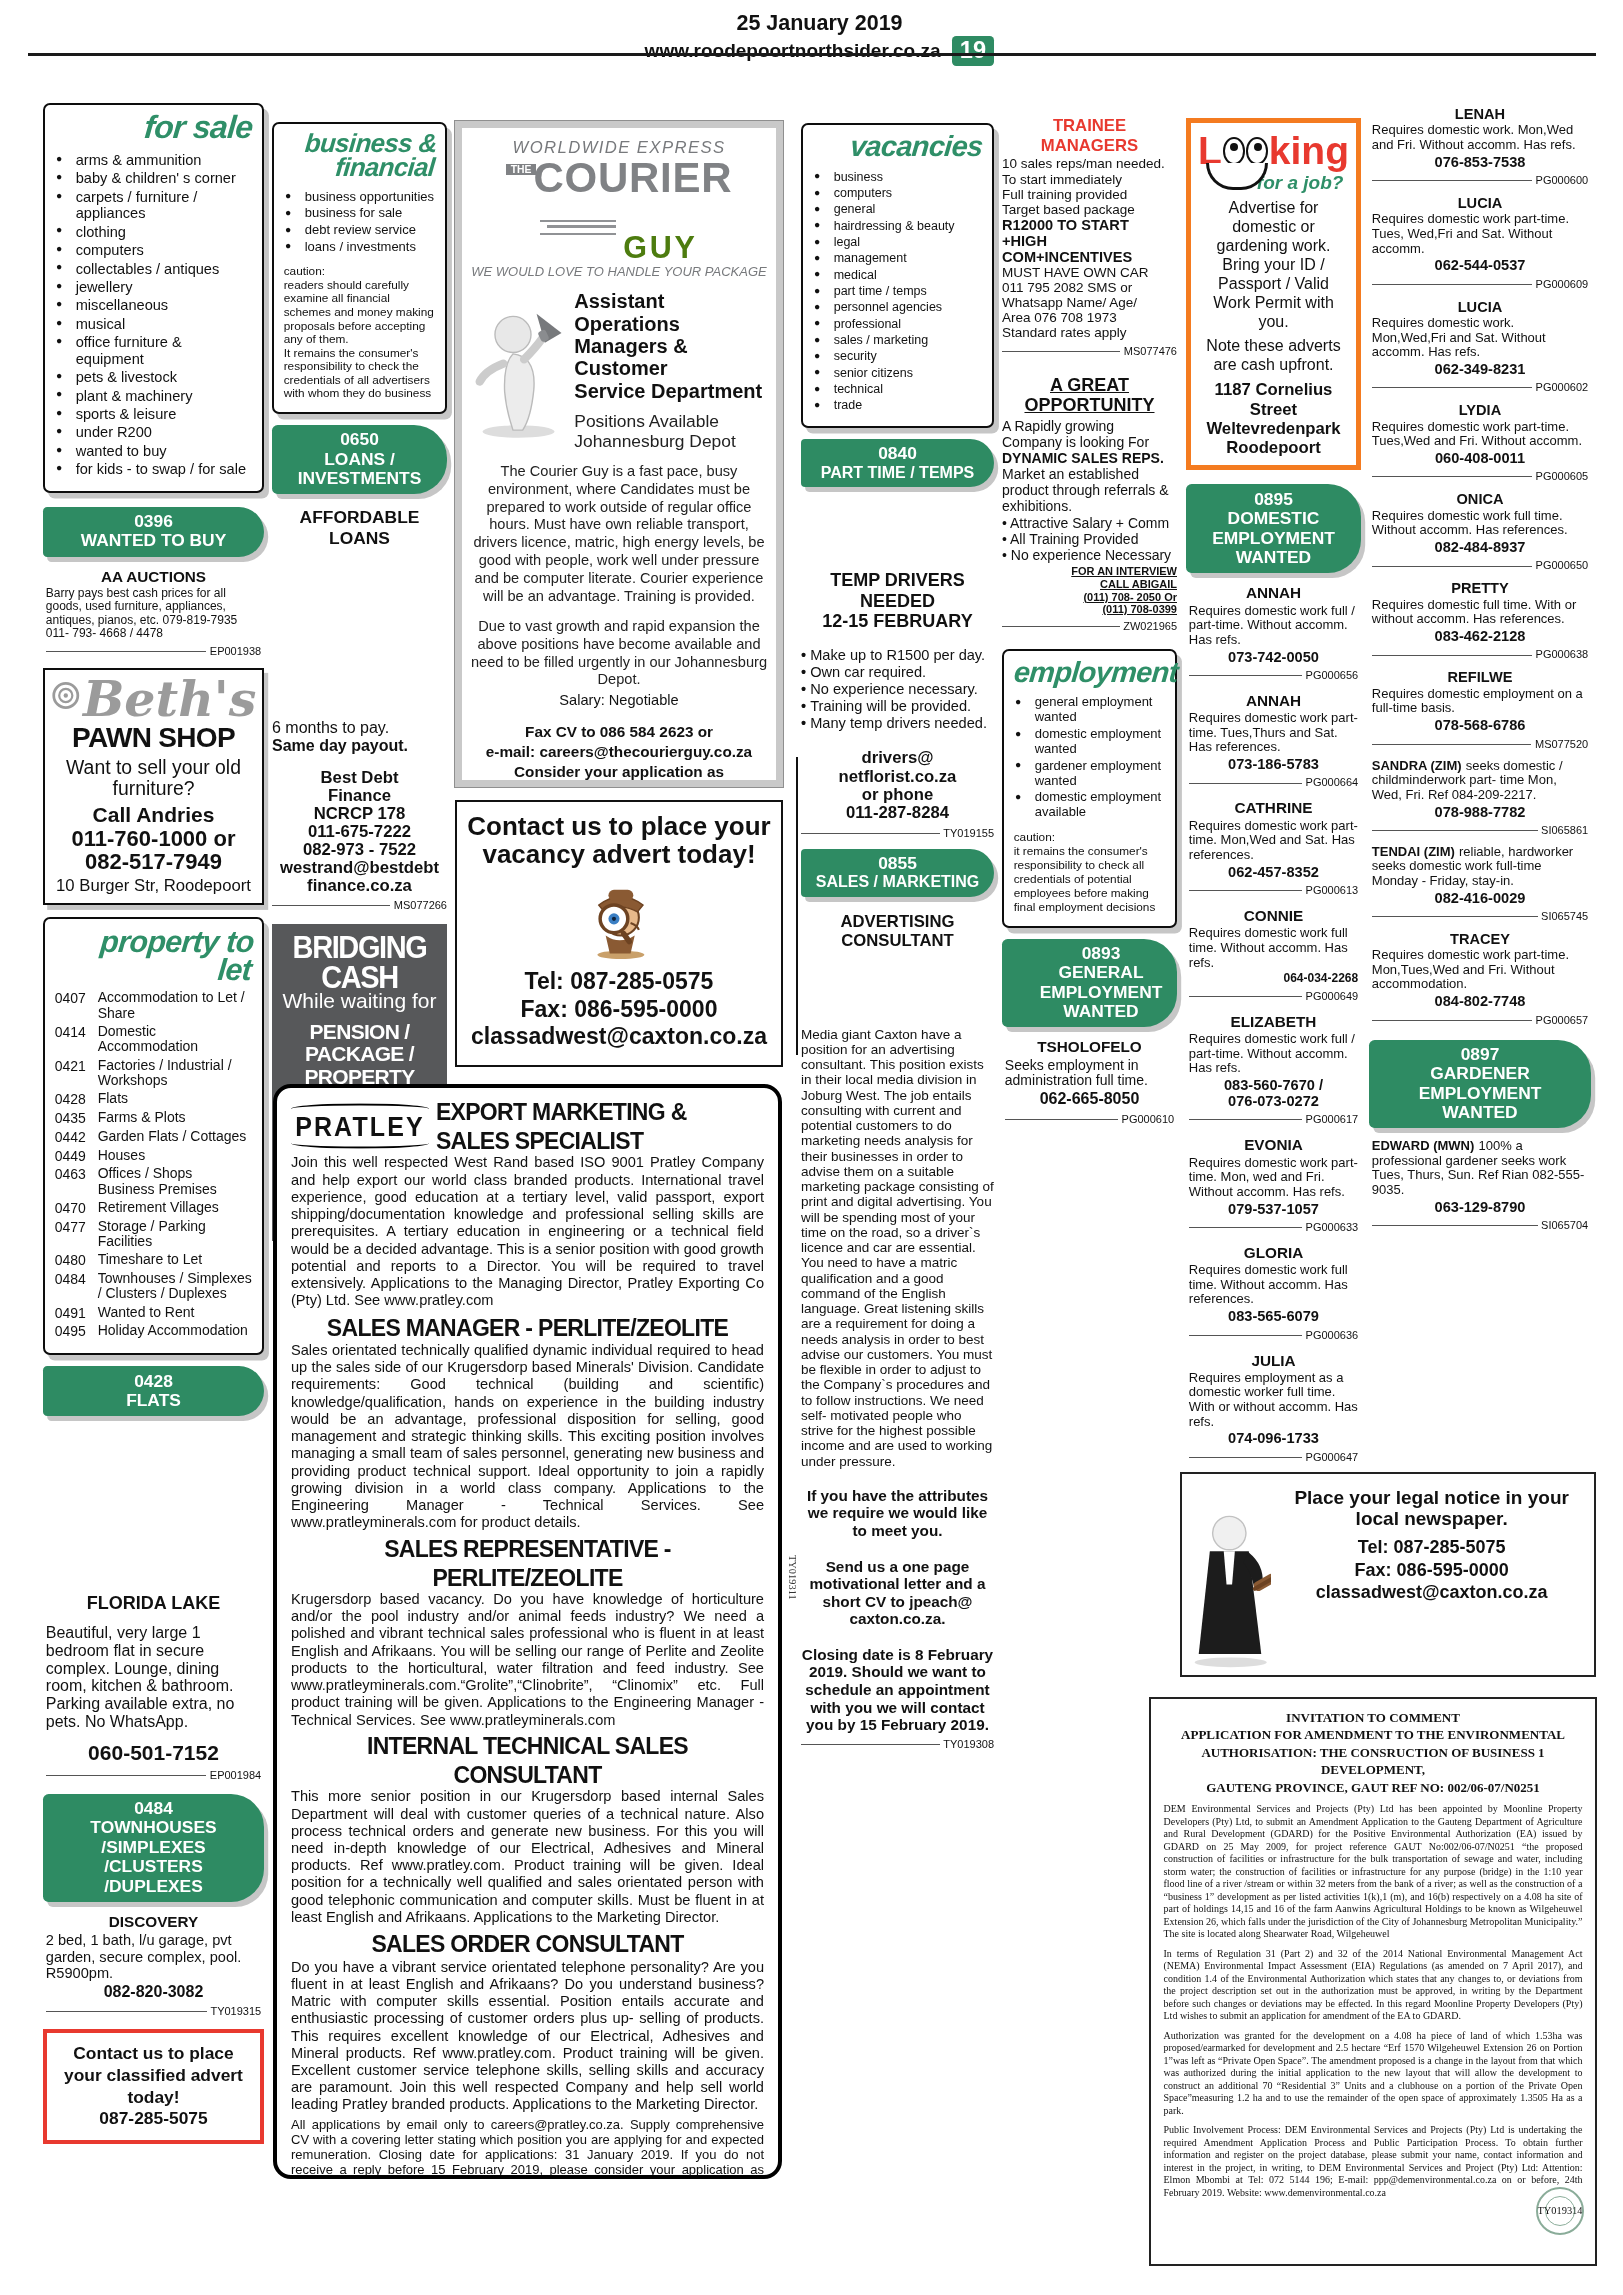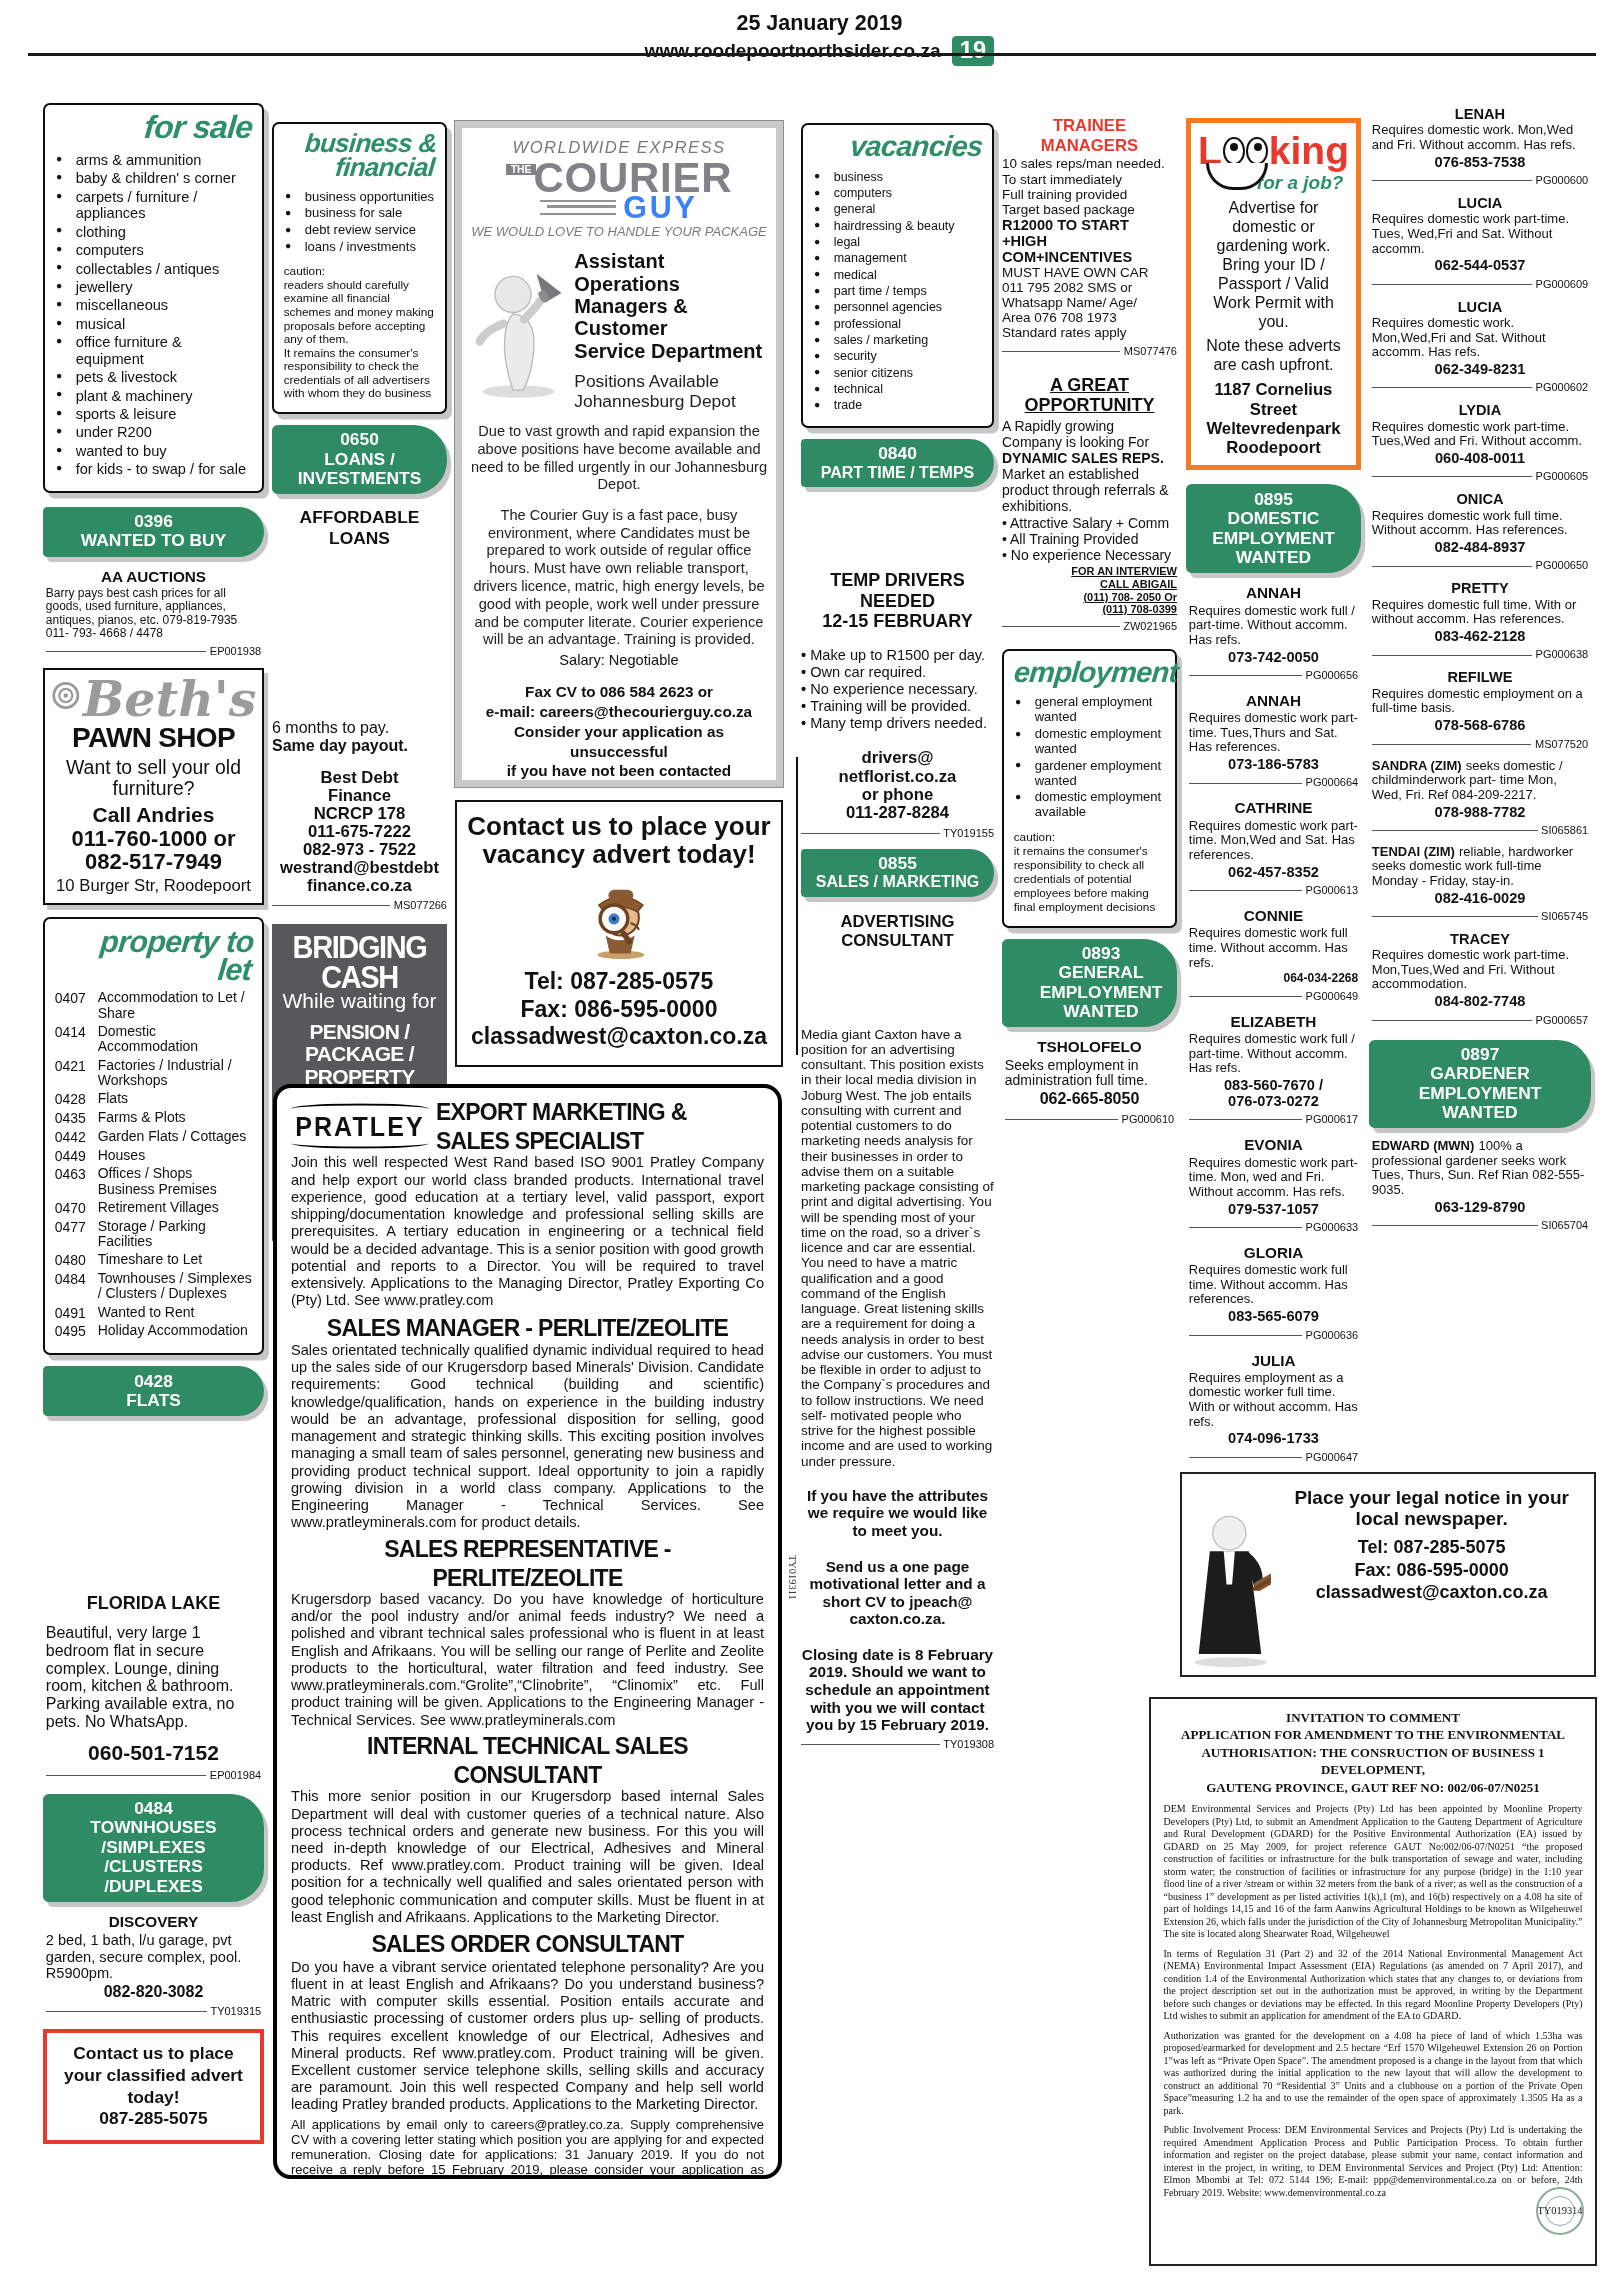--- a/index.html
+++ b/index.html
@@ -59,21 +59,21 @@
            padding:9.7px 8.3px;box-sizing:border-box;text-align:center;overflow:hidden;}
   .c-wex{font-size:16.7px;font-style:italic;color:#77797c;letter-spacing:1.4px;}
   .c-logo{margin-top:1.4px;line-height:.9;}
   .c-the{display:inline-block;background:#808285;color:#fff;font-size:10.4px;font-weight:bold;
          padding:0.7px 4.9px;vertical-align:19.4px;margin-right:-2.8px;}
   .c-main{font-size:42px;font-weight:bold;color:#808285;letter-spacing:0.7px;}
   .c-guyrow{display:flex;align-items:center;justify-content:center;margin-top:-2.8px;}
   .guy-lines{width:76px;height:11px;border-top:2.8px solid #909295;border-bottom:2.8px solid #909295;
              position:relative;margin-right:7px;}
   .guy-lines::after{content:"";position:absolute;left:7px;top:2.8px;right:0;height:2.8px;background:#909295;}
-  .c-guy{font-size:30.5px;font-weight:bold;color:#3b82f6;letter-spacing:2.8px;}
+  .c-guy{font-size:30.5px;font-weight:bold;color:#4d7c0f;letter-spacing:2.8px;margin-top:40px;}
   .c-tag{font-size:13px;font-style:italic;color:#77797c;margin-top:2.8px;}
   .c-figrow{display:flex;margin-top:11px;text-align:left;align-items:center;}
   .c-head{font-size:20px;font-weight:bold;line-height:1.12;white-space:pre-line;}
   .c-sub{font-size:17.4px;margin-top:8.3px;line-height:1.15;white-space:pre-line;color:#222;}
   .c-body{font-size:14.6px;line-height:1.22;margin-top:12.5px;color:#222;}
   .c-salary{font-size:14.6px;margin-top:2.8px;}
   .c-cta{font-size:15.3px;font-weight:bold;line-height:1.3;margin-top:14px;white-space:pre-line;}
   
   .vanbox{position:absolute;left:455px;top:800px;width:328px;height:267px;border:2.1px solid #111;
           background:#fff;text-align:center;box-sizing:border-box;padding:9.7px 7px;}
@@ -403,22 +403,22 @@
         <rect x="100" y="42" width="12" height="16" rx="4" fill="#8a8c8f" transform="rotate(-25 106 50)"></rect>
       </svg>
       <div>
         <div class="c-head">Assistant Operations
 Managers &amp; Customer
 Service Department</div>
         <div class="c-sub">Positions Available
 Johannesburg Depot</div>
       </div>
     </div>
+    <p class="c-body">The Courier Guy is a fast pace, busy environment, where Candidates must be prepared to work outside of regular office hours. Must have own reliable transport, drivers licence, matric, high energy levels, be good with people, work well under pressure and be computer literate. Courier experience will be an advantage. Training is provided.</p>
     <p class="c-body">Due to vast growth and rapid expansion the above positions have become available and need to be filled urgently in our Johannesburg Depot.</p>
-    <p class="c-body">The Courier Guy is a fast pace, busy environment, where Candidates must be prepared to work outside of regular office hours. Must have own reliable transport, drivers licence, matric, high energy levels, be good with people, work well under pressure and be computer literate. Courier experience will be an advantage. Training is provided.</p>
     <div class="c-salary">Salary: Negotiable</div>
     <div class="c-cta">Fax CV to 086 584 2623 or
 e-mail: careers@thecourierguy.co.za
 Consider your application as unsuccessful
 if you have not been contacted
 in 21 days after submission.</div>
 
   </section>
 
   <section class="vanbox">

